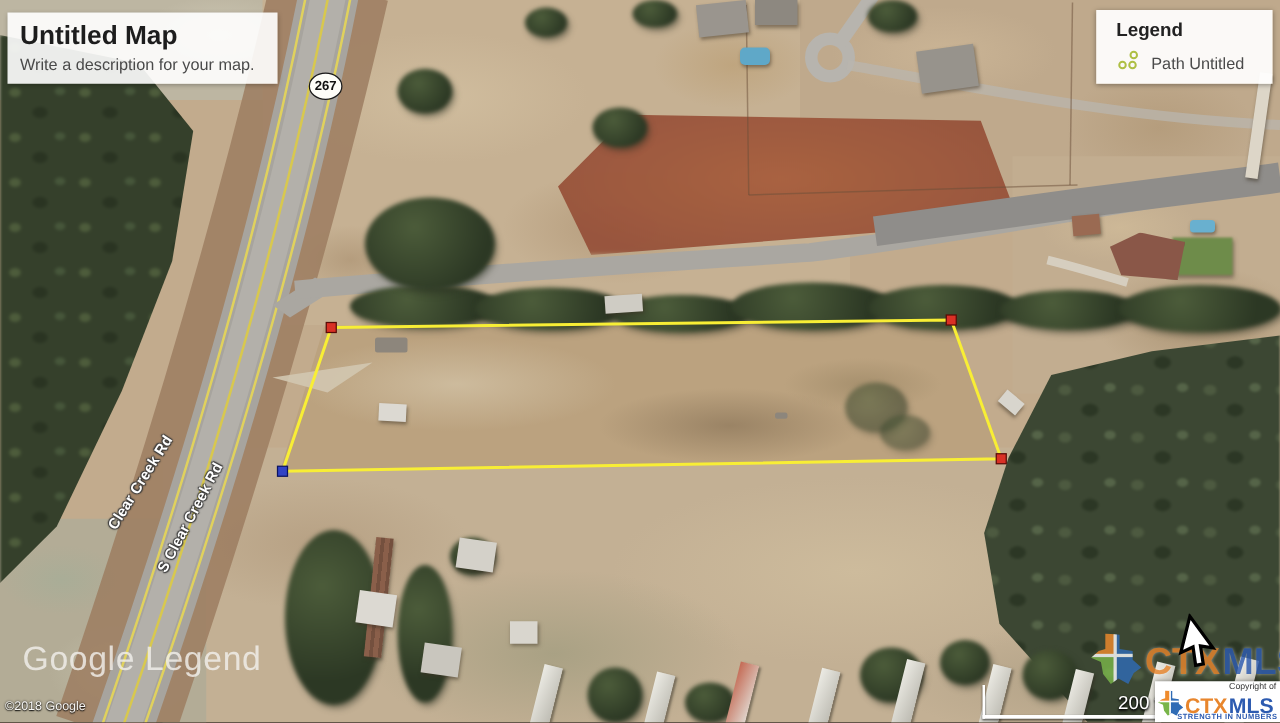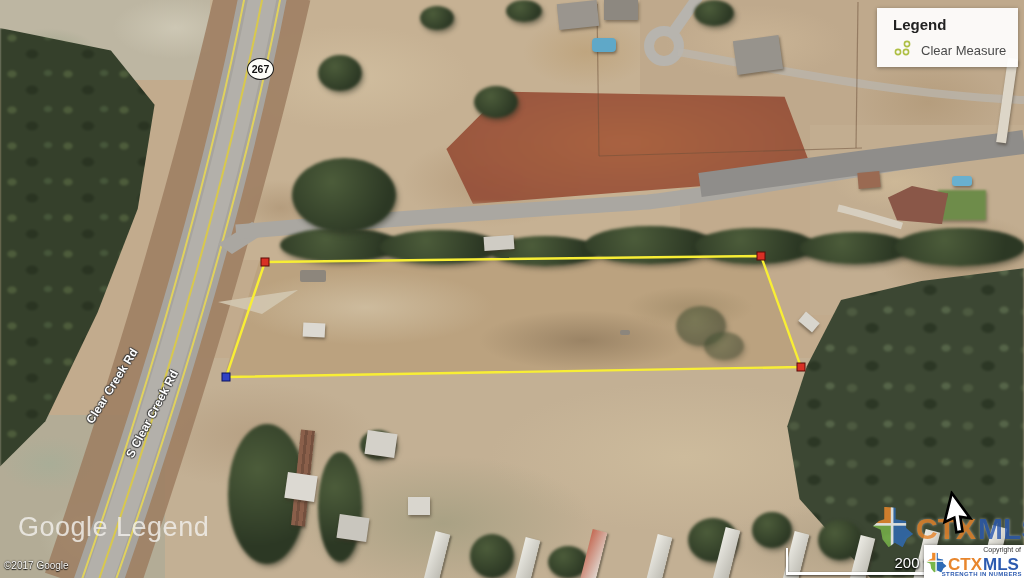--- a/index.html
+++ b/index.html
@@ -209,37 +209,41 @@
     <rect x="261" y="258" width="8" height="8" fill="var(--vertex-red,#d93025)" stroke="#5a0b06"></rect>
     <rect x="757" y="252" width="8" height="8" fill="var(--vertex-red,#d93025)" stroke="#5a0b06"></rect>
     <rect x="797" y="363" width="8" height="8" fill="var(--vertex-red,#d93025)" stroke="#5a0b06"></rect>
     <rect x="222" y="373" width="8" height="8" fill="var(--vertex-blue,#3143c4)" stroke="#0d1460"></rect>
   </svg>
 
   <div class="z" id="route-shield">267</div>
   <div class="street" style="left:112px;top:386px;transform:translate(-50%,-50%) rotate(-58deg)">Clear Creek Rd</div>
   <div class="street" style="left:152px;top:414px;transform:translate(-50%,-50%) rotate(-62deg)">S Clear Creek Rd</div>
 
+  <div class="z" id="title-card">
+    <div class="t">Untitled Map</div>
+    <div class="d">Write a description for your map.</div>
+  </div>
 
   <div class="z" id="legend-card">
     <div class="t">Legend</div>
     <div class="row">
       <span>
         <svg width="20" height="20" viewBox="0 0 20 20">
           <circle cx="14" cy="5" r="2.6" fill="none" stroke="#aebf44" stroke-width="1.6"></circle>
           <circle cx="5" cy="13" r="2.6" fill="none" stroke="#aebf44" stroke-width="1.6"></circle>
           <circle cx="13" cy="13" r="2.6" fill="none" stroke="#aebf44" stroke-width="1.6"></circle>
         </svg>
       </span>
-      <span>Clear Measure</span>
+      <span>Path Untitled</span>
     </div>
   </div>
 
   <div class="z" id="ge-wm">Google Legend</div>
-  <div class="z" id="ge-copy">©2017 Google</div>
+  <div class="z" id="ge-copy">©2018 Google</div>
 
   <div class="z" id="scalebar">
     <span class="lab">200 ft</span>
   </div>
 
   <div class="z" id="ctx-wm">
     <span>
       <svg width="42" height="42" viewBox="0 0 48 48">
           <use href="#texas-icon-shape"></use>
         </svg>

